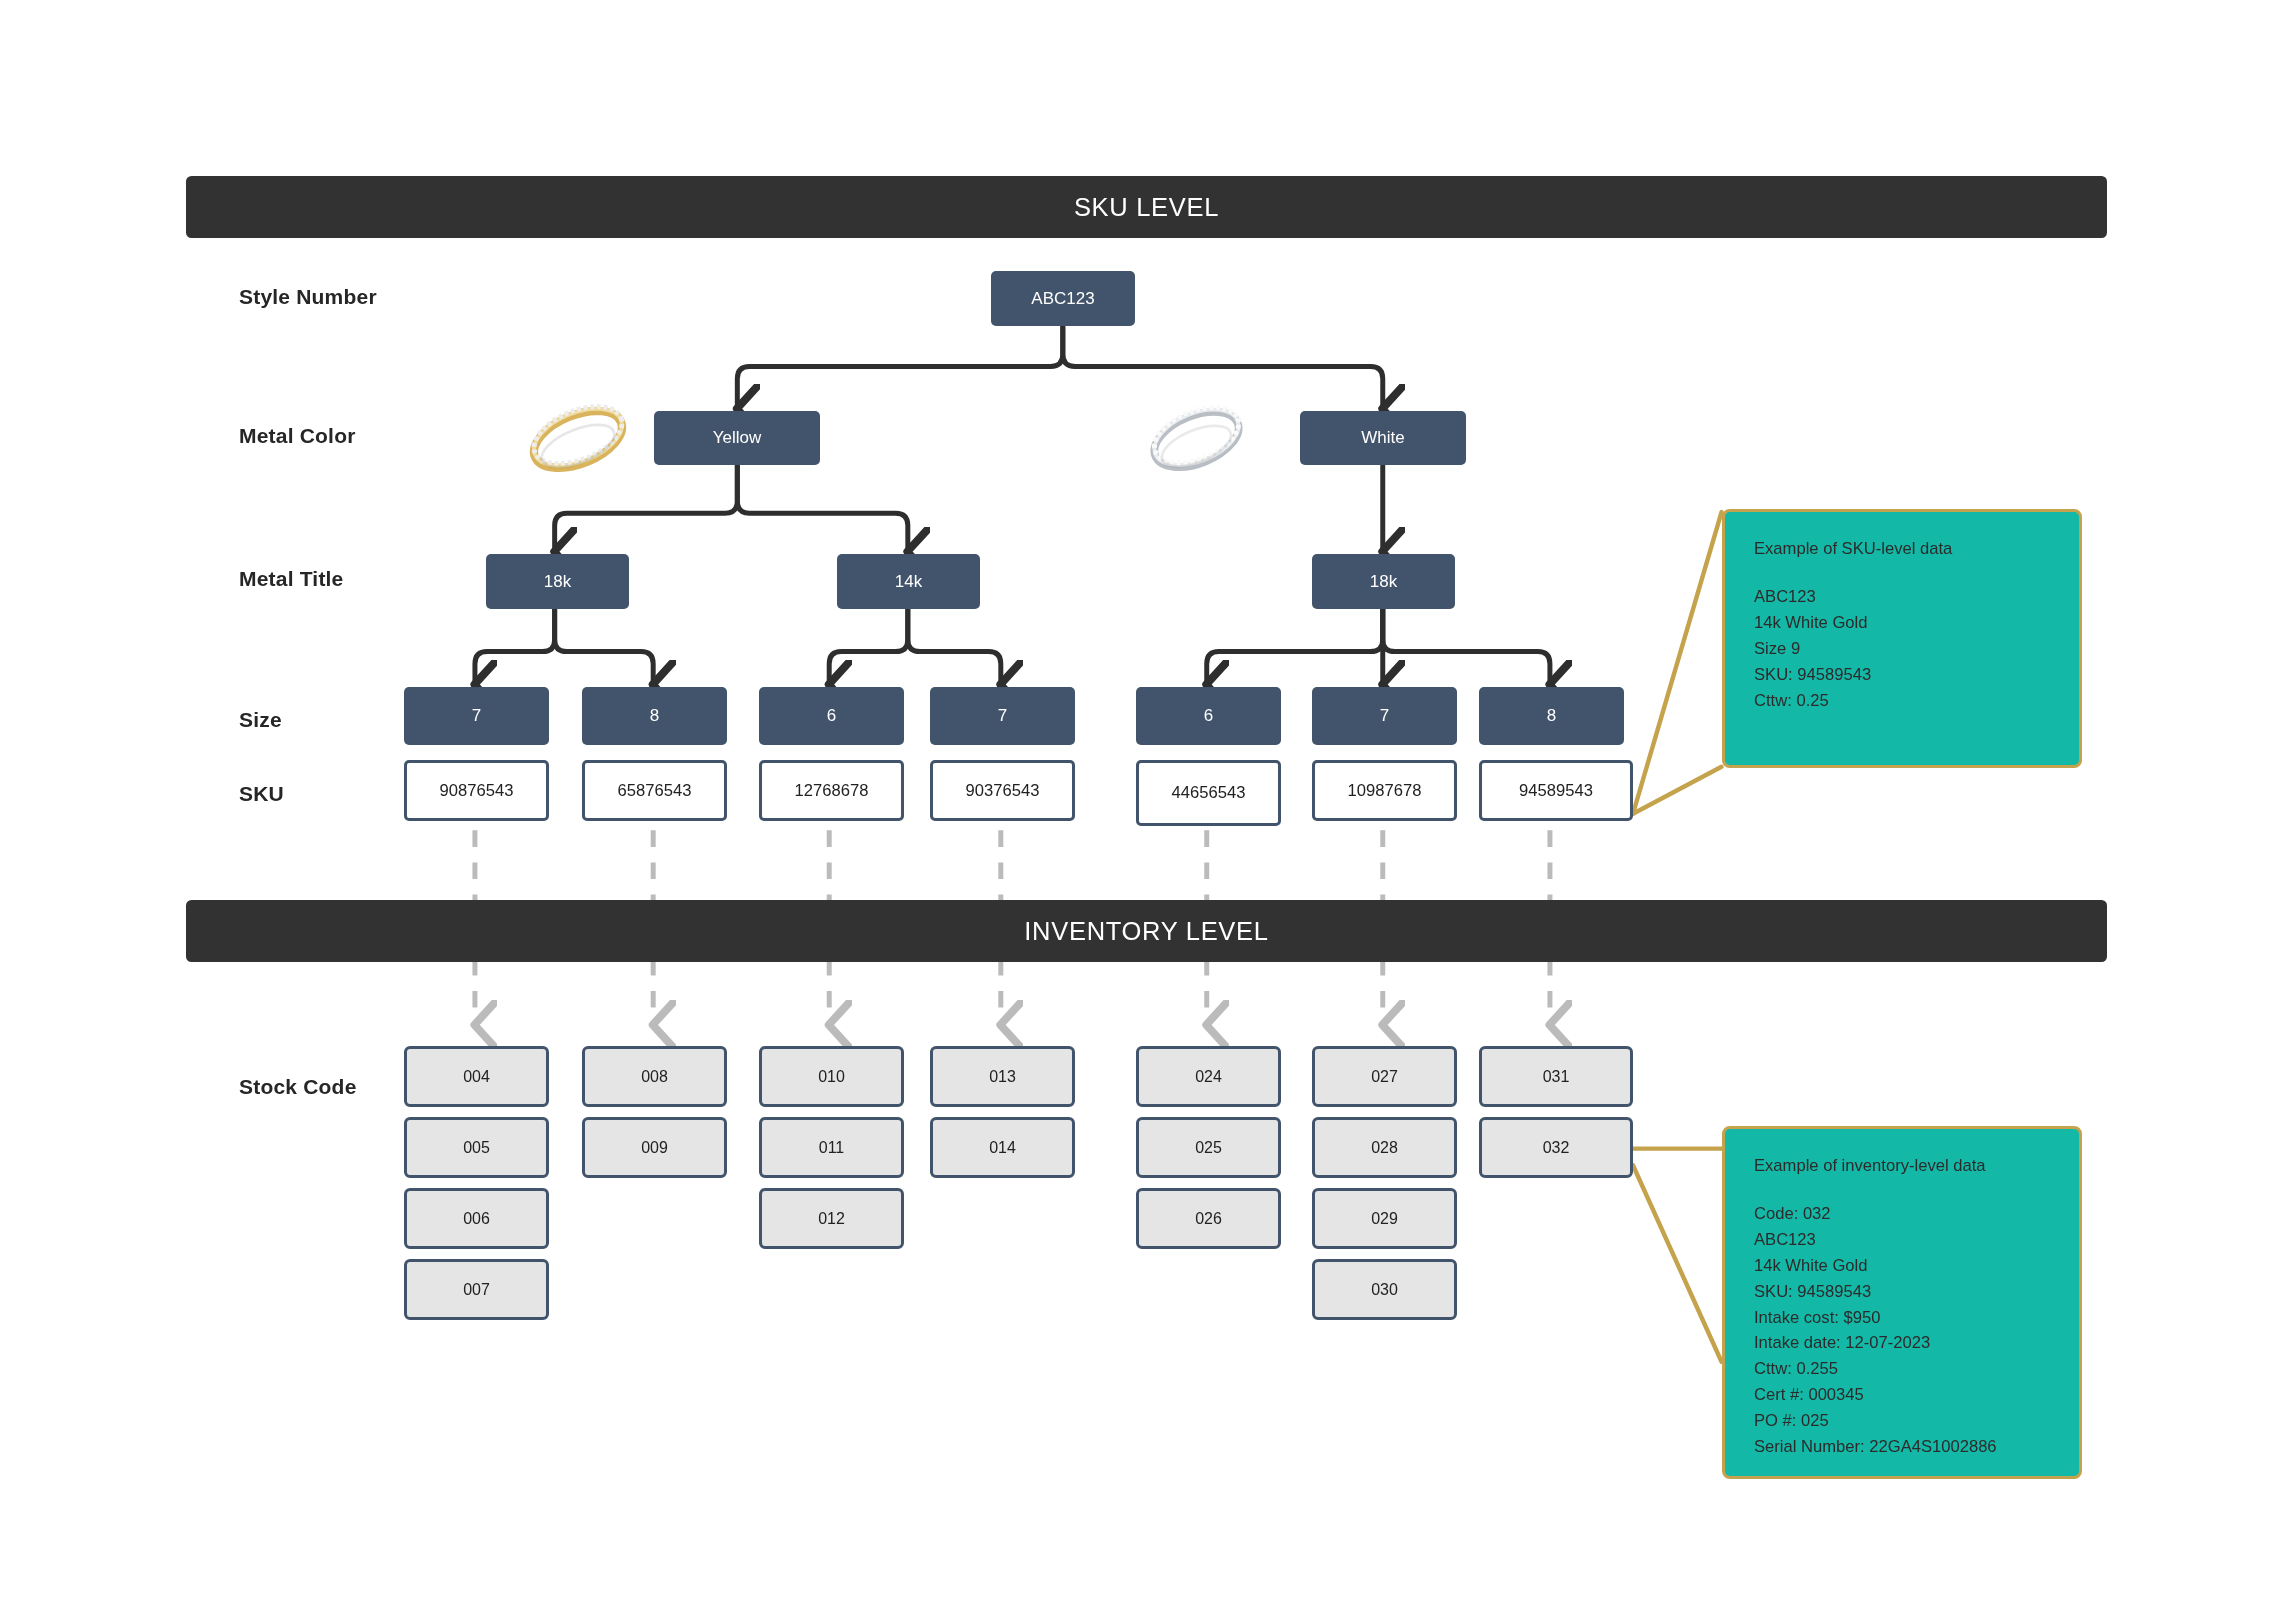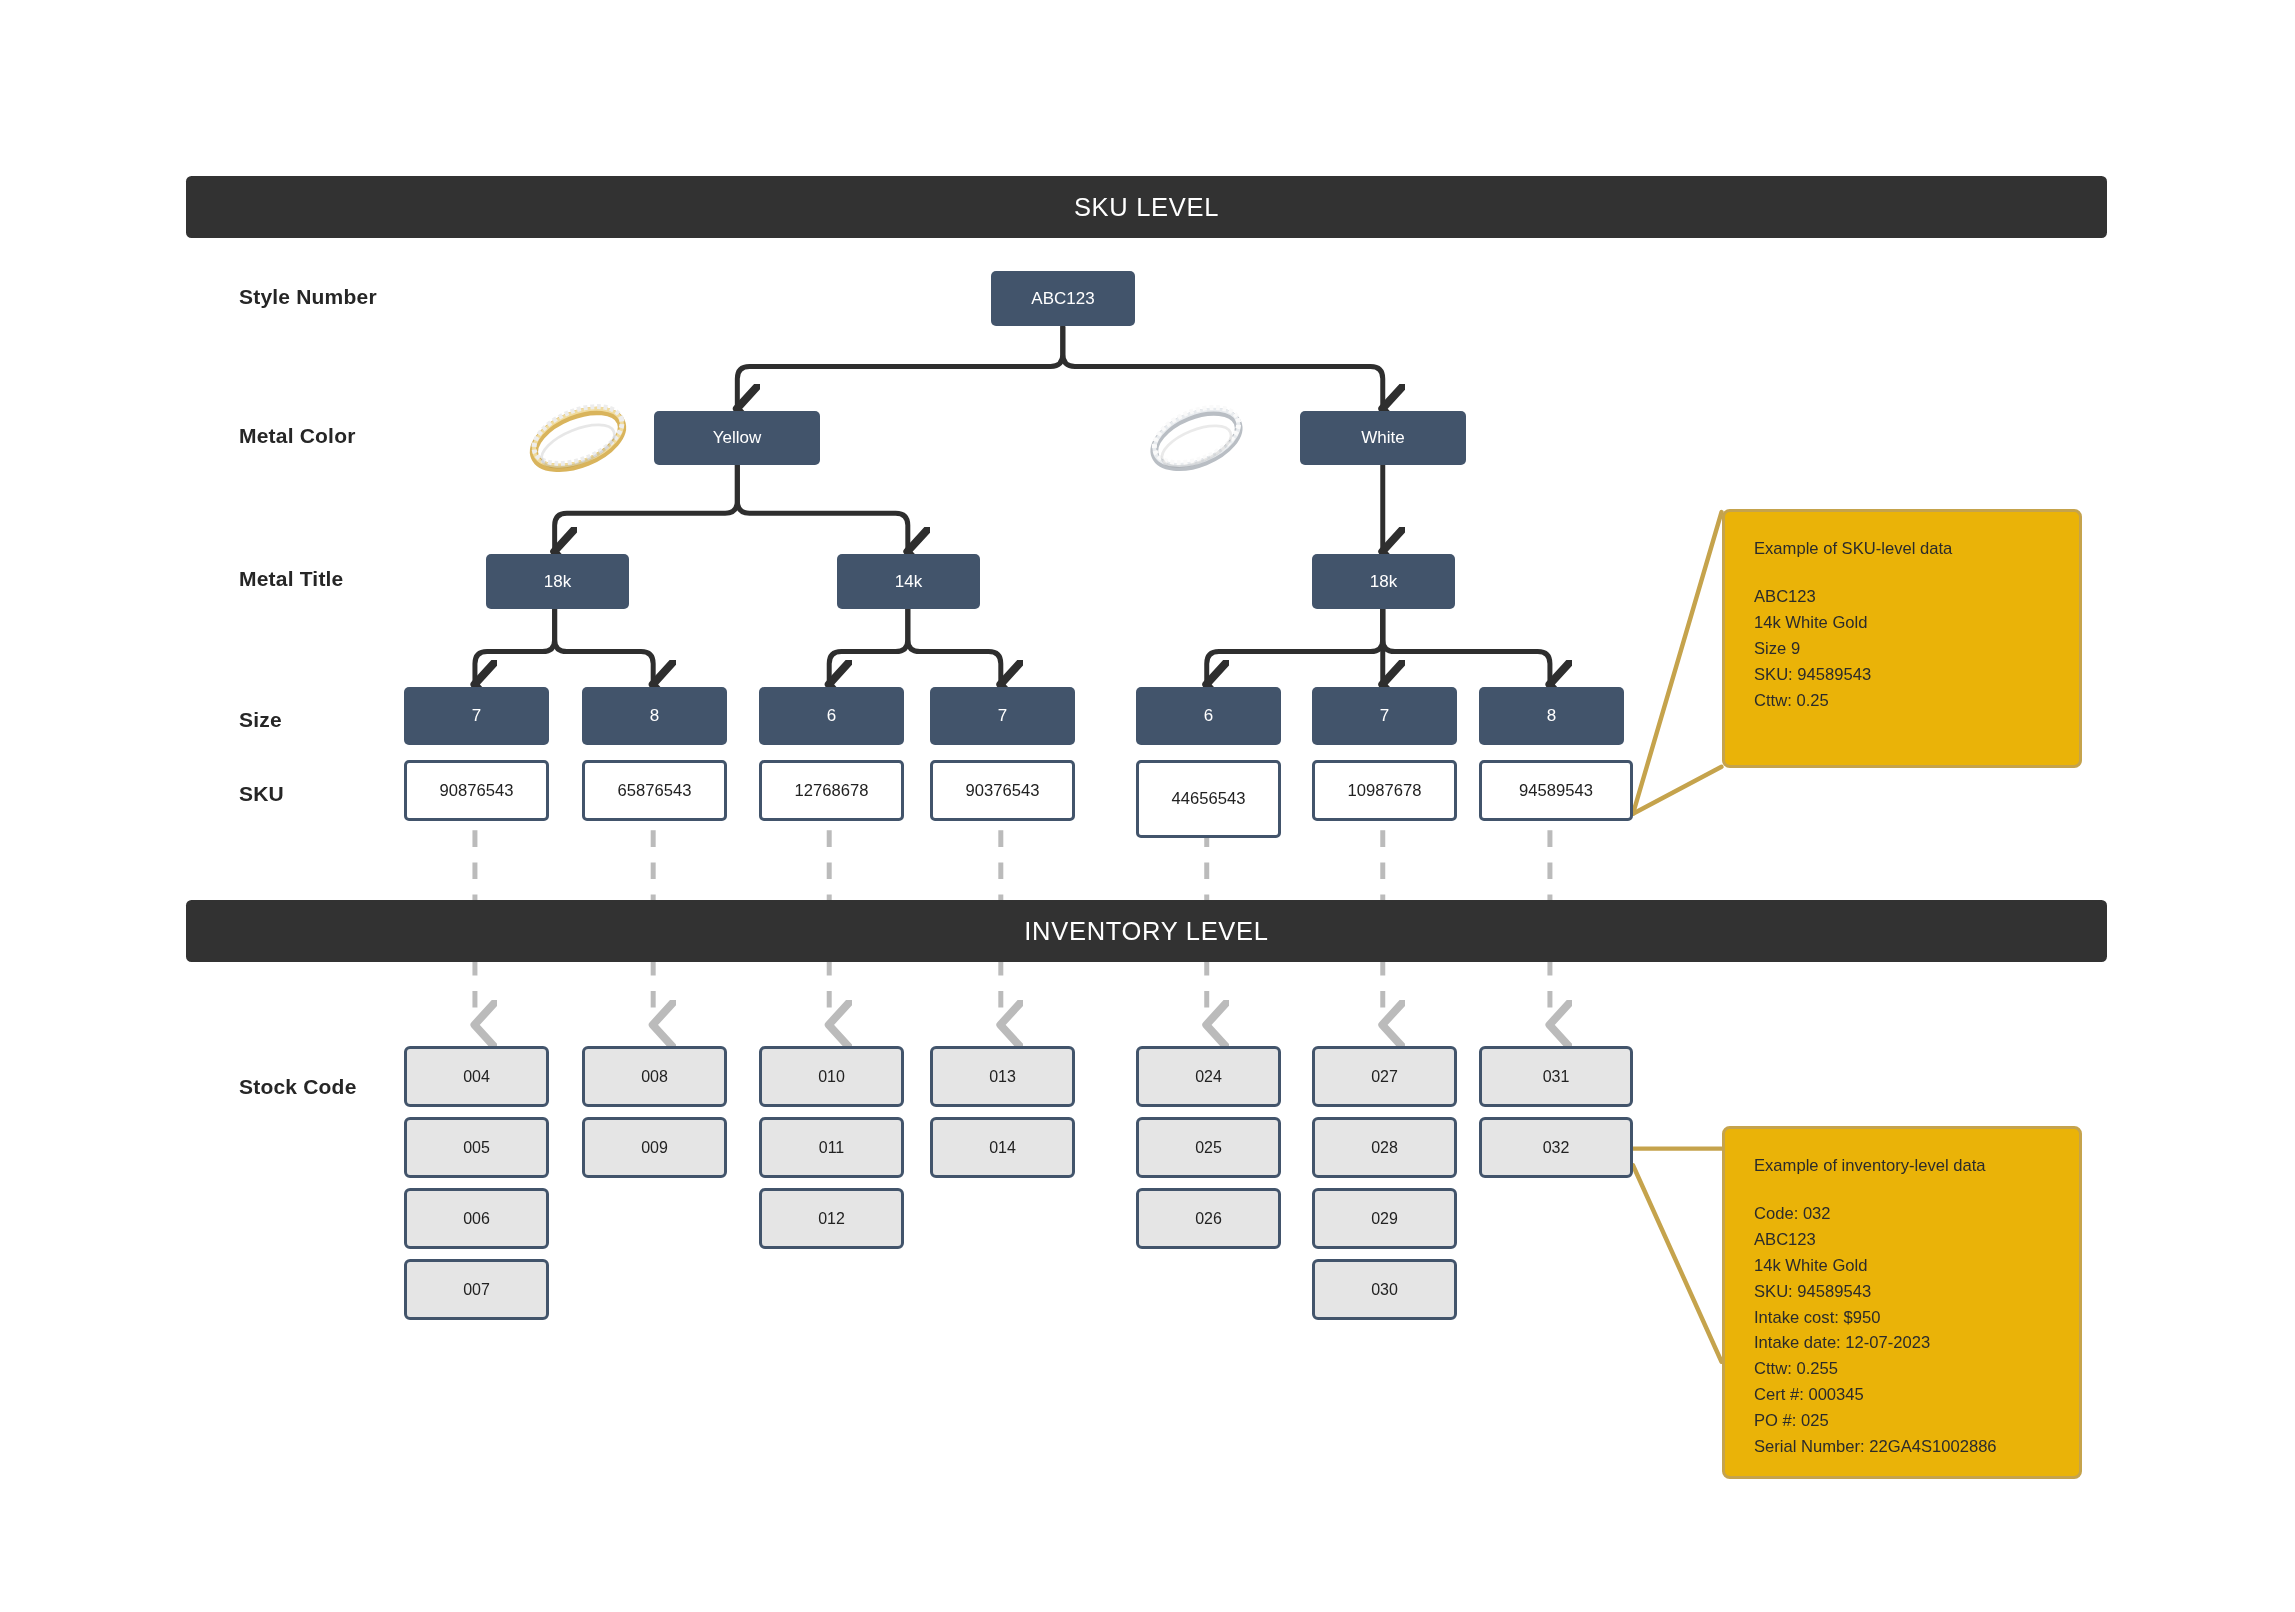--- a/index.html
+++ b/index.html
@@ -60,21 +60,21 @@
     border-radius: 6px;
     font-size: 16px;
   }
 
   
   .ring { position: absolute; z-index: 4; }
 
   
   .callout {
     position: absolute;
-    background: #eab308;
+    background: #14b8a6;
     border: 3.9px solid #C5A34C;
     border-radius: 7.8px;
     z-index: 5;
     padding: 26.6px 29px;
   }
   .callout .co-title {
     font-size: 16.6px;
     color: #2b2b2b;
     margin-bottom: 25.5px;
     white-space: nowrap;
@@ -217,21 +217,21 @@
   </div>
   <div class="node sku-box" style="left:582px; top:760px; width:145px; height:61px;">
     <span>65876543</span>
   </div>
   <div class="node sku-box" style="left:759px; top:760px; width:145px; height:61px;">
     <span>12768678</span>
   </div>
   <div class="node sku-box" style="left:930px; top:760px; width:145px; height:61px;">
     <span>90376543</span>
   </div>
-  <div class="node sku-box" style="left:1136px; top:760px; width:145px; height:78px;">
+  <div class="node sku-box" style="left:1136px; top:760px; width:145px; height:66px;">
     <span>44656543</span>
   </div>
   <div class="node sku-box" style="left:1312px; top:760px; width:145px; height:61px;">
     <span>10987678</span>
   </div>
   <div class="node sku-box" style="left:1479px; top:760px; width:154px; height:61px;">
     <span>94589543</span>
   </div>
 
   <div class="node stock-box" style="left:404px; top:1046px; width:145px; height:61px;">

